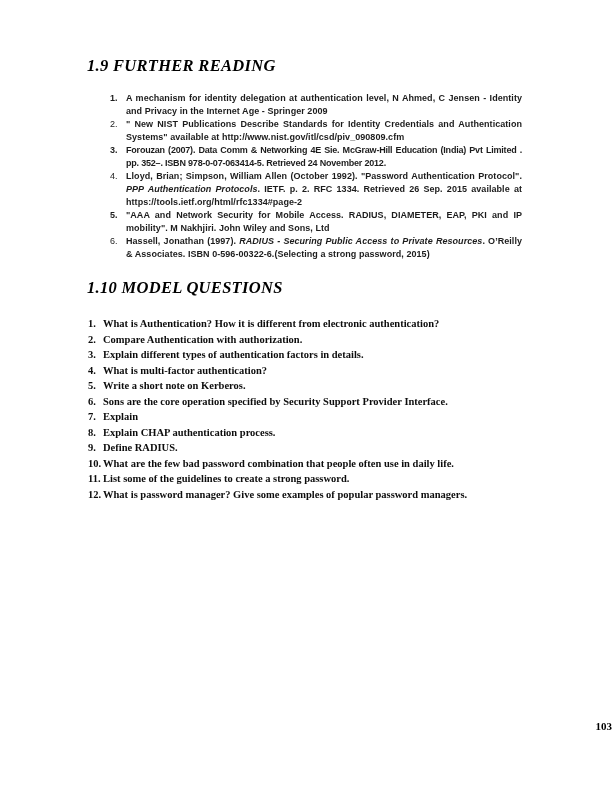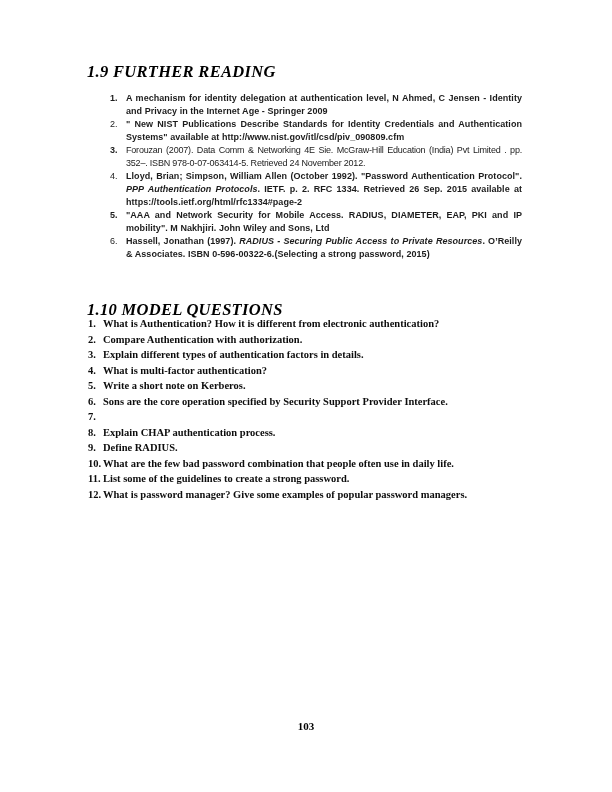--- a/index.html
+++ b/index.html
@@ -17,22 +17,22 @@
     left: 87px;
     margin: 0;
     font-family: "Liberation Serif", serif;
     font-style: italic;
     font-weight: bold;
     font-size: 16.5px;
     letter-spacing: 0.3px;
     color: #000;
     white-space: nowrap;
   }
-  #heading-further-reading { top: 62px; }
-  #heading-model-questions { top: 300px; }
+  #heading-further-reading { top: 56px; }
+  #heading-model-questions { top: 278px; }
 
   
   .reading-list {
     position: absolute;
     top: 92px;
     left: 110px;
     width: 412px;
     margin: 0;
     padding: 0;
     list-style: none;
@@ -47,21 +47,21 @@
     flex: 0 0 16px;
     min-width: 16px;
   }
   .reading-list .txt {
     flex: 1 1 auto;
     text-align: justify;
     font-weight: bold;
   }
   .reading-list li.bold-num .num { font-weight: bold; }
   .reading-list li.bold-text .txt {
-    font-weight: normal;
+    font-weight: bold;
     letter-spacing: -0.2px;
   }
   .it { font-style: italic; }
 
   
   .question-list {
     position: absolute;
     top: 316px;
     left: 88px;
     width: 424px;
@@ -81,21 +81,21 @@
   }
   .question-list .txt { flex: 1 1 auto; }
   .ul { }
   .line2 { display: block; }
 
   .page-number {
     position: absolute;
     top: 720px;
     left: 0;
     width: 100%;
-    text-align: center;
+    text-align: right;
     font-family: "Liberation Serif", serif;
     font-size: 11px;
     font-weight: bold;
     color: #000;
   }
 </style>
 </head>
 <body>
 
 <div class="page">
@@ -151,21 +151,21 @@
     <li>
       <span class="num">5.</span>
       <span class="txt"><span>Write a short note on Kerberos.</span><span class="ul"></span><span></span><span class="line2"></span></span>
     </li>
     <li>
       <span class="num">6.</span>
       <span class="txt"><span>Sons are the core operation specified by Security Support Provider Interface.</span><span class="ul"></span><span></span><span class="line2"></span></span>
     </li>
     <li>
       <span class="num">7.</span>
-      <span class="txt"><span class="ul"></span><span></span></span>
+      <span class="txt"><span class="ul"></span><span></span><span class="line2">Explain</span></span>
     </li>
     <li>
       <span class="num">8.</span>
       <span class="txt"><span>Explain CHAP authentication process.</span><span class="ul"></span><span></span><span class="line2"></span></span>
     </li>
     <li>
       <span class="num">9.</span>
       <span class="txt"><span>Define RADIUS.</span><span class="ul"></span><span></span><span class="line2"></span></span>
     </li>
     <li>

